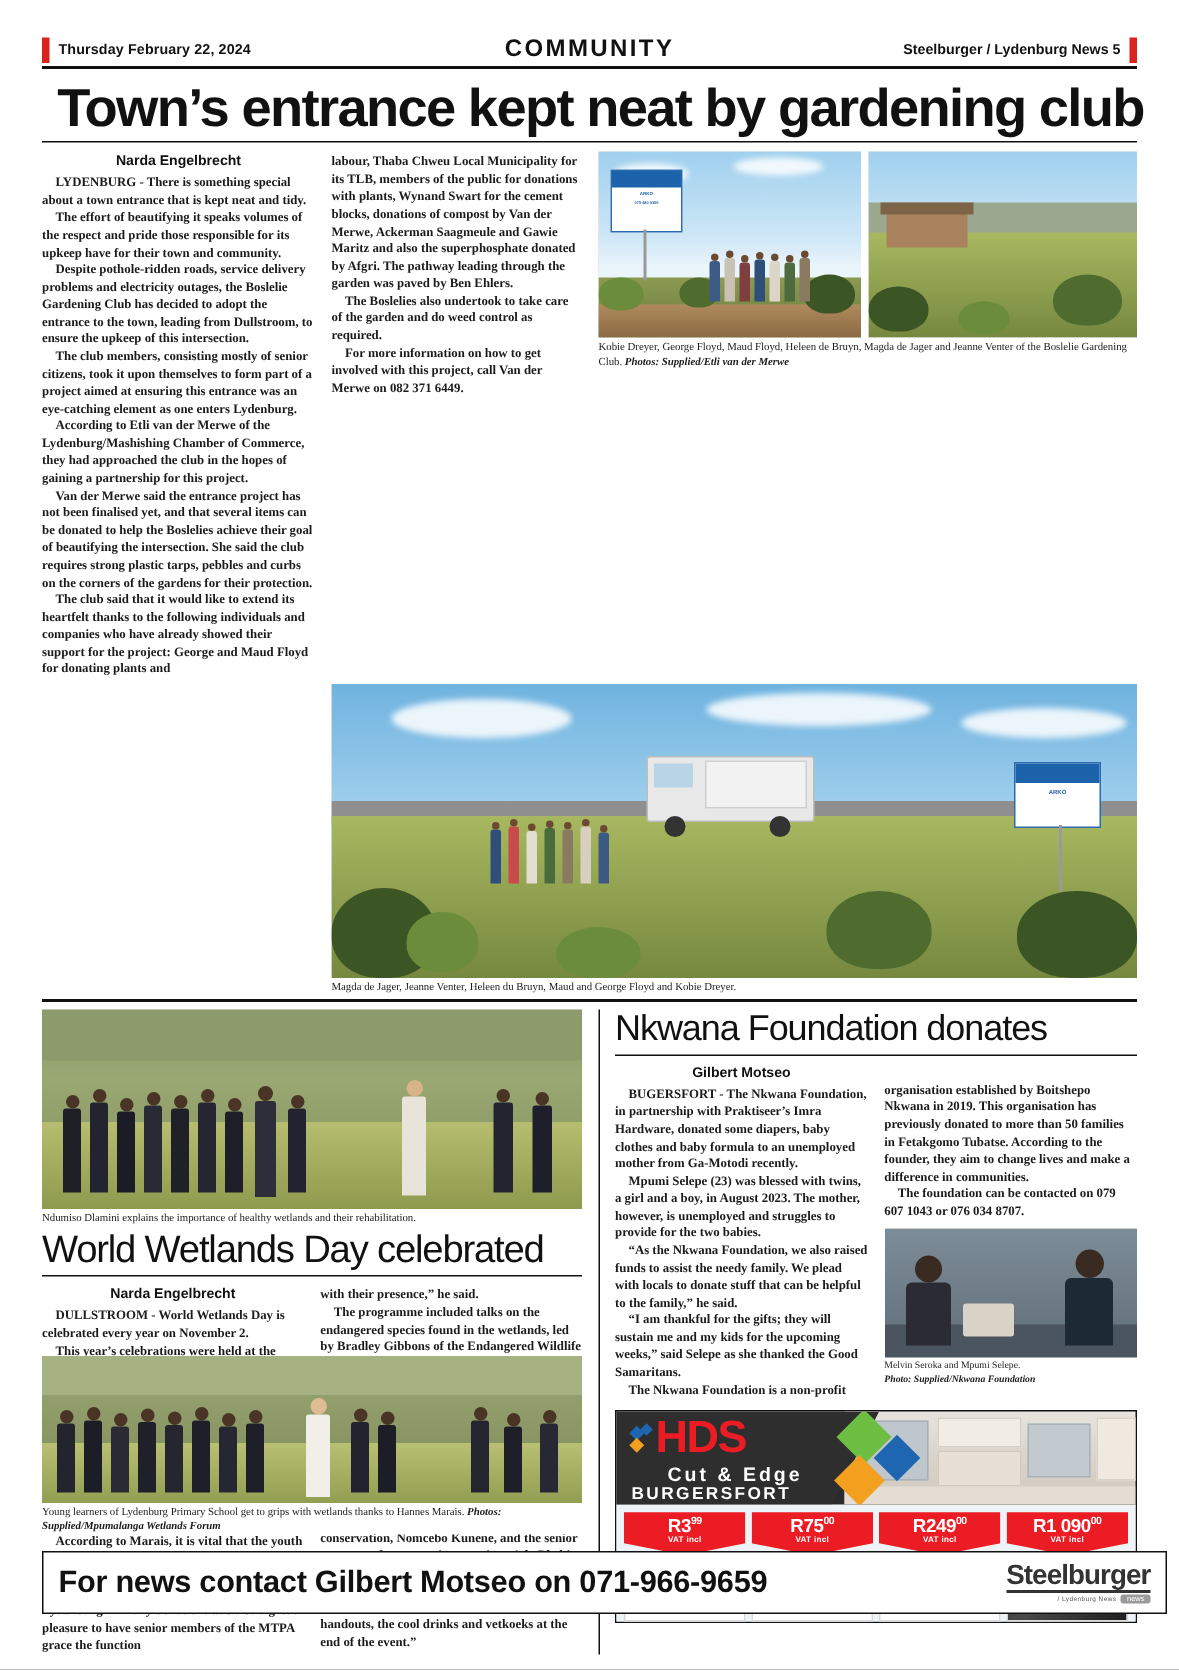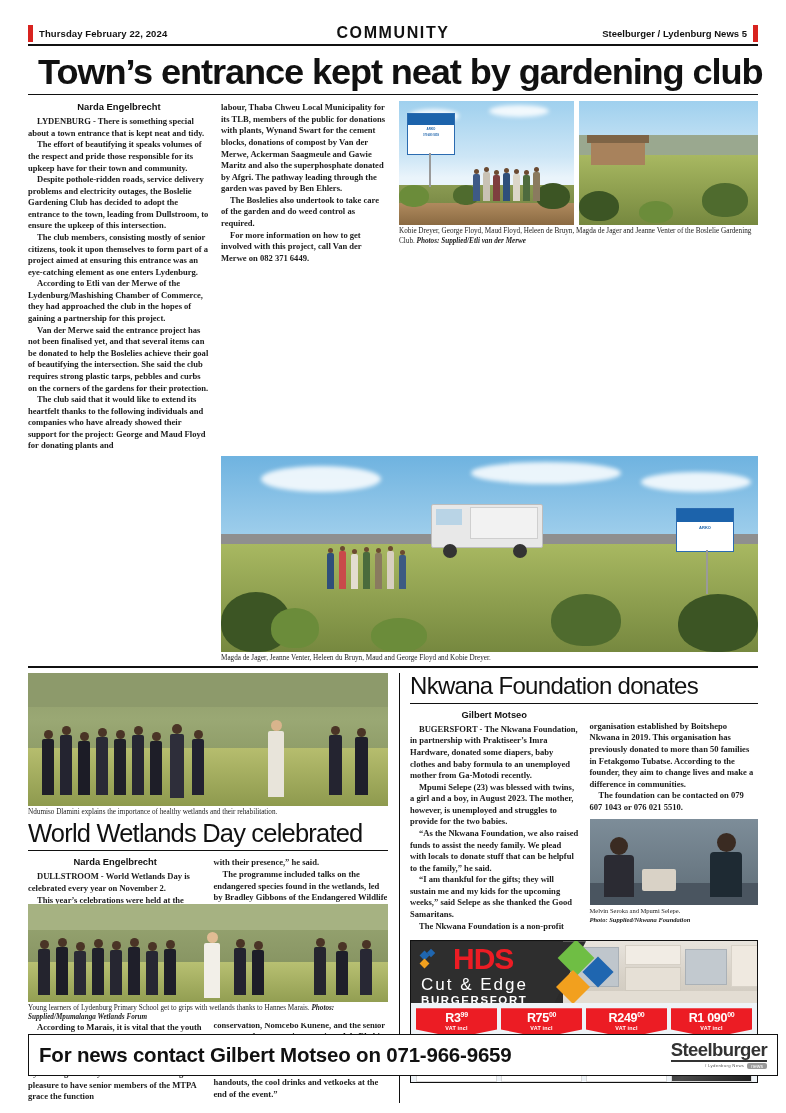--- a/index.html
+++ b/index.html
@@ -71,22 +71,22 @@
   
   .room{position:absolute;inset:0;background:linear-gradient(#7d8d99,#5f6d77);}
 
   
   .ad{border:1px solid #111;background:#ffffff;}
   .ad-top{position:relative;height:62px;overflow:hidden;background:#2b2b2b;}
   .ad-kitchen{position:absolute;left:152px;top:0;right:0;bottom:0;
     background:linear-gradient(180deg,#e8e4dd 0%,#d8d2c8 55%,#cfc9be 100%);}
   .ad-logo-panel{position:absolute;left:0;top:0;width:175px;height:100%;background:#2e2e2e;
     clip-path:polygon(0 0,100% 0,82% 100%,0 100%);}
-  .hds{font-size:30px;font-weight:700;color:#ec1c24;letter-spacing:-1px;line-height:.95;margin-left:16px;}
-  .cutedge{font-size:17px;font-weight:400;color:#ffffff;letter-spacing:2px;line-height:1;}
+  .hds{font-size:30px;font-weight:700;color:#ec1c24;letter-spacing:-1px;line-height:.95;}
+  .cutedge{font-size:13px;font-weight:700;color:#ffffff;letter-spacing:2px;line-height:1;margin-left:24px;}
   .bgf{font-size:11.5px;font-weight:700;color:#ffffff;letter-spacing:1.6px;line-height:1;}
   .dia{position:absolute;transform:rotate(45deg);}
   .price-tag{
     position:relative;background:#ec1c24;color:#fff;text-align:center;
     padding:3px 0 7px 0;
     clip-path:polygon(0 0,100% 0,100% 72%,50% 100%,0 72%);
   }
   .price-tag .amt{font-size:12.5px;font-weight:700;line-height:1;letter-spacing:-.3px;}
   .price-tag .amt sup{font-size:7px;vertical-align:super;}
   .price-tag .vat{font-size:5.4px;font-weight:700;letter-spacing:.2px;}
@@ -376,21 +376,21 @@
             <p>BUGERSFORT - The Nkwana Foundation, in partnership with Praktiseer’s Imra Hardware, donated some diapers, baby clothes and baby formula to an unemployed mother from Ga-Motodi recently.</p>
             <p>Mpumi Selepe (23) was blessed with twins, a girl and a boy, in August 2023. The mother, however, is unemployed and struggles to provide for the two babies.</p>
             <p>“As the Nkwana Foundation, we also raised funds to assist the needy family. We plead with locals to donate stuff that can be helpful to the family,” he said.</p>
             <p>“I am thankful for the gifts; they will sustain me and my kids for the upcoming weeks,” said Selepe as she thanked the Good Samaritans.</p>
             <p>The Nkwana Foundation is a non-profit</p>
           </div>
         </div>
         <div class="col">
           <div class="body" style="padding-top:12px;">
             <p style="text-indent:0;">organisation established by Boitshepo Nkwana in 2019. This organisation has previously donated to more than 50 families in Fetakgomo Tubatse. According to the founder, they aim to change lives and make a difference in communities.</p>
-            <p>The foundation can be contacted on 079 607 1043 or 076 021 5510.</p>
+            <p>The foundation can be contacted on 079 607 1043 or 076 034 8707.</p>
           </div>
           <div class="photo" style="width:100%;height:86px;margin-top:6px;">
             <div class="room"></div>
             <div style="position:absolute;left:0;right:0;bottom:0;height:22px;background:#4a5560;"></div>
             <div style="position:absolute;left:14px;bottom:8px;width:30px;height:60px;">
               <div style="width:18px;height:18px;border-radius:50%;background:#3a2b22;margin:0 auto;"></div>
               <div style="width:30px;height:42px;background:#2b2b33;border-radius:4px 4px 0 0;"></div>
             </div>
             <div style="position:absolute;right:16px;bottom:8px;width:32px;height:64px;">
               <div style="width:19px;height:19px;border-radius:50%;background:#3a2b22;margin:0 auto;"></div>

